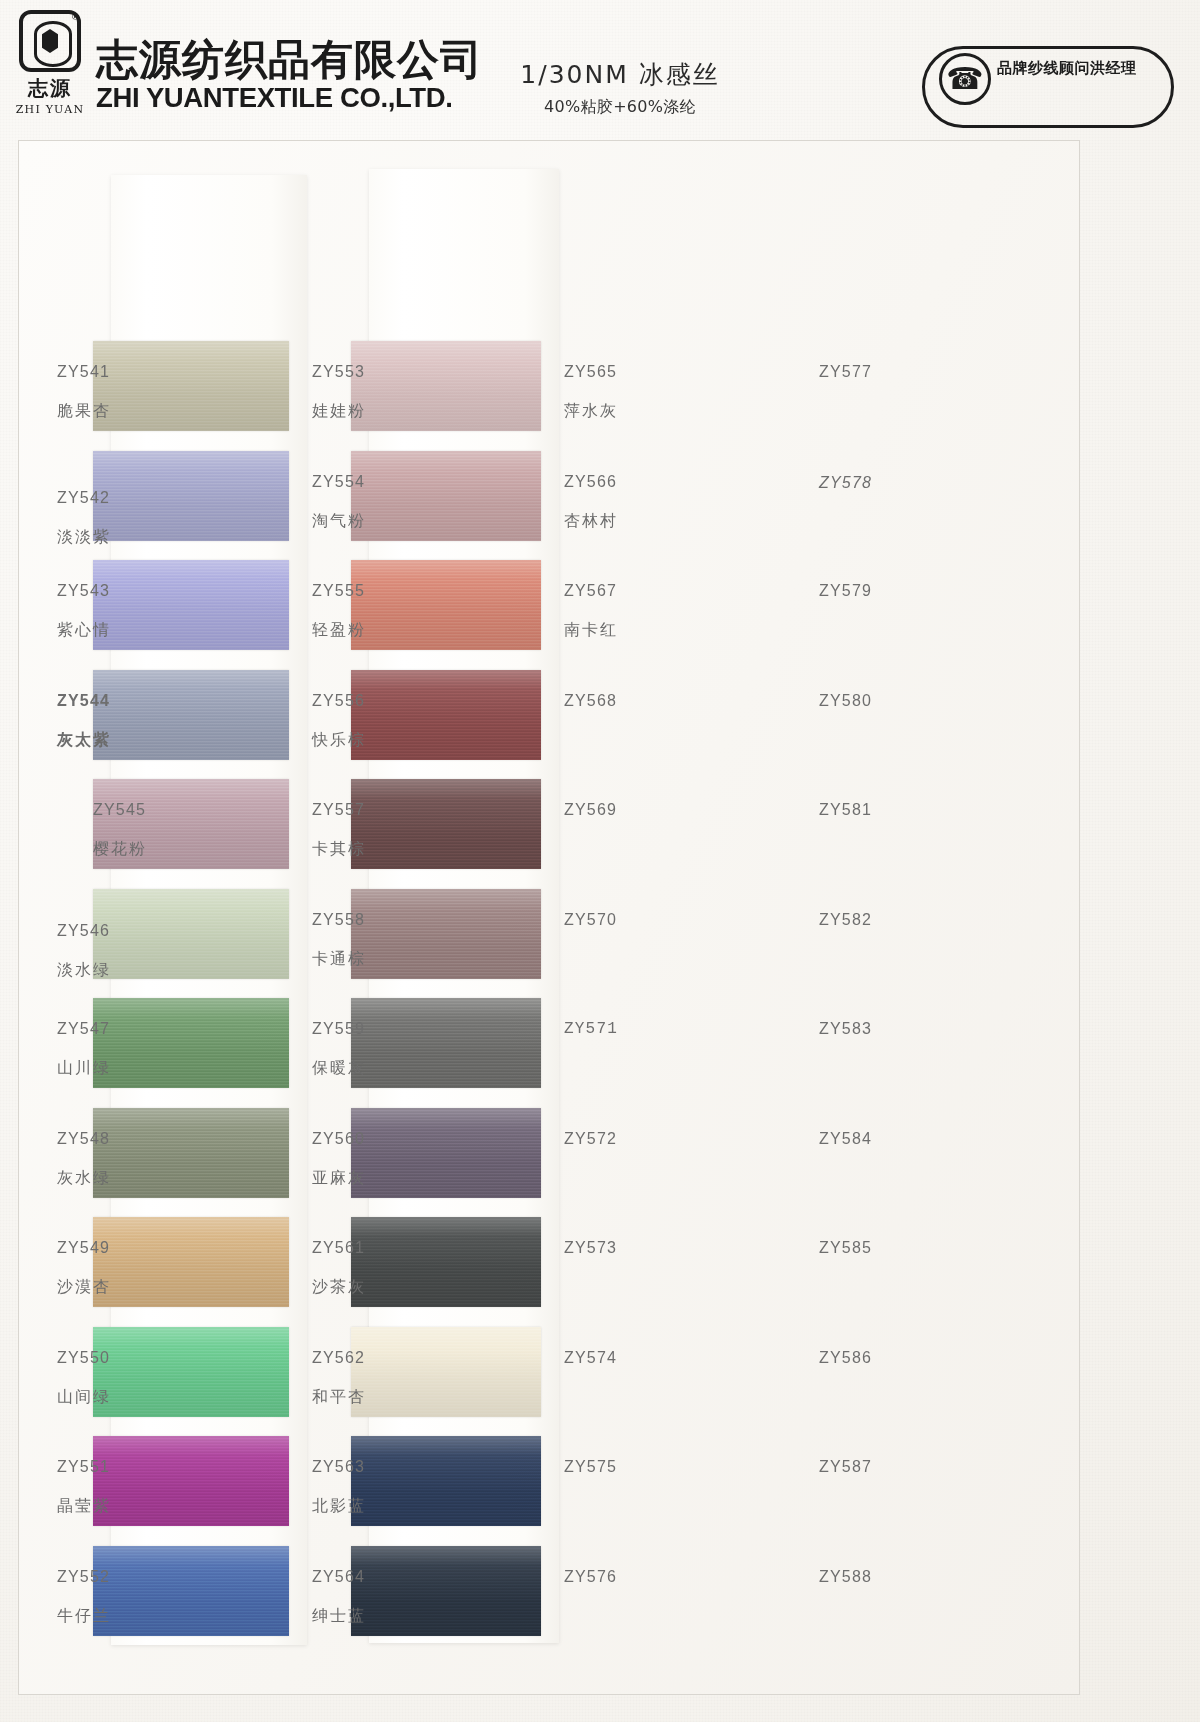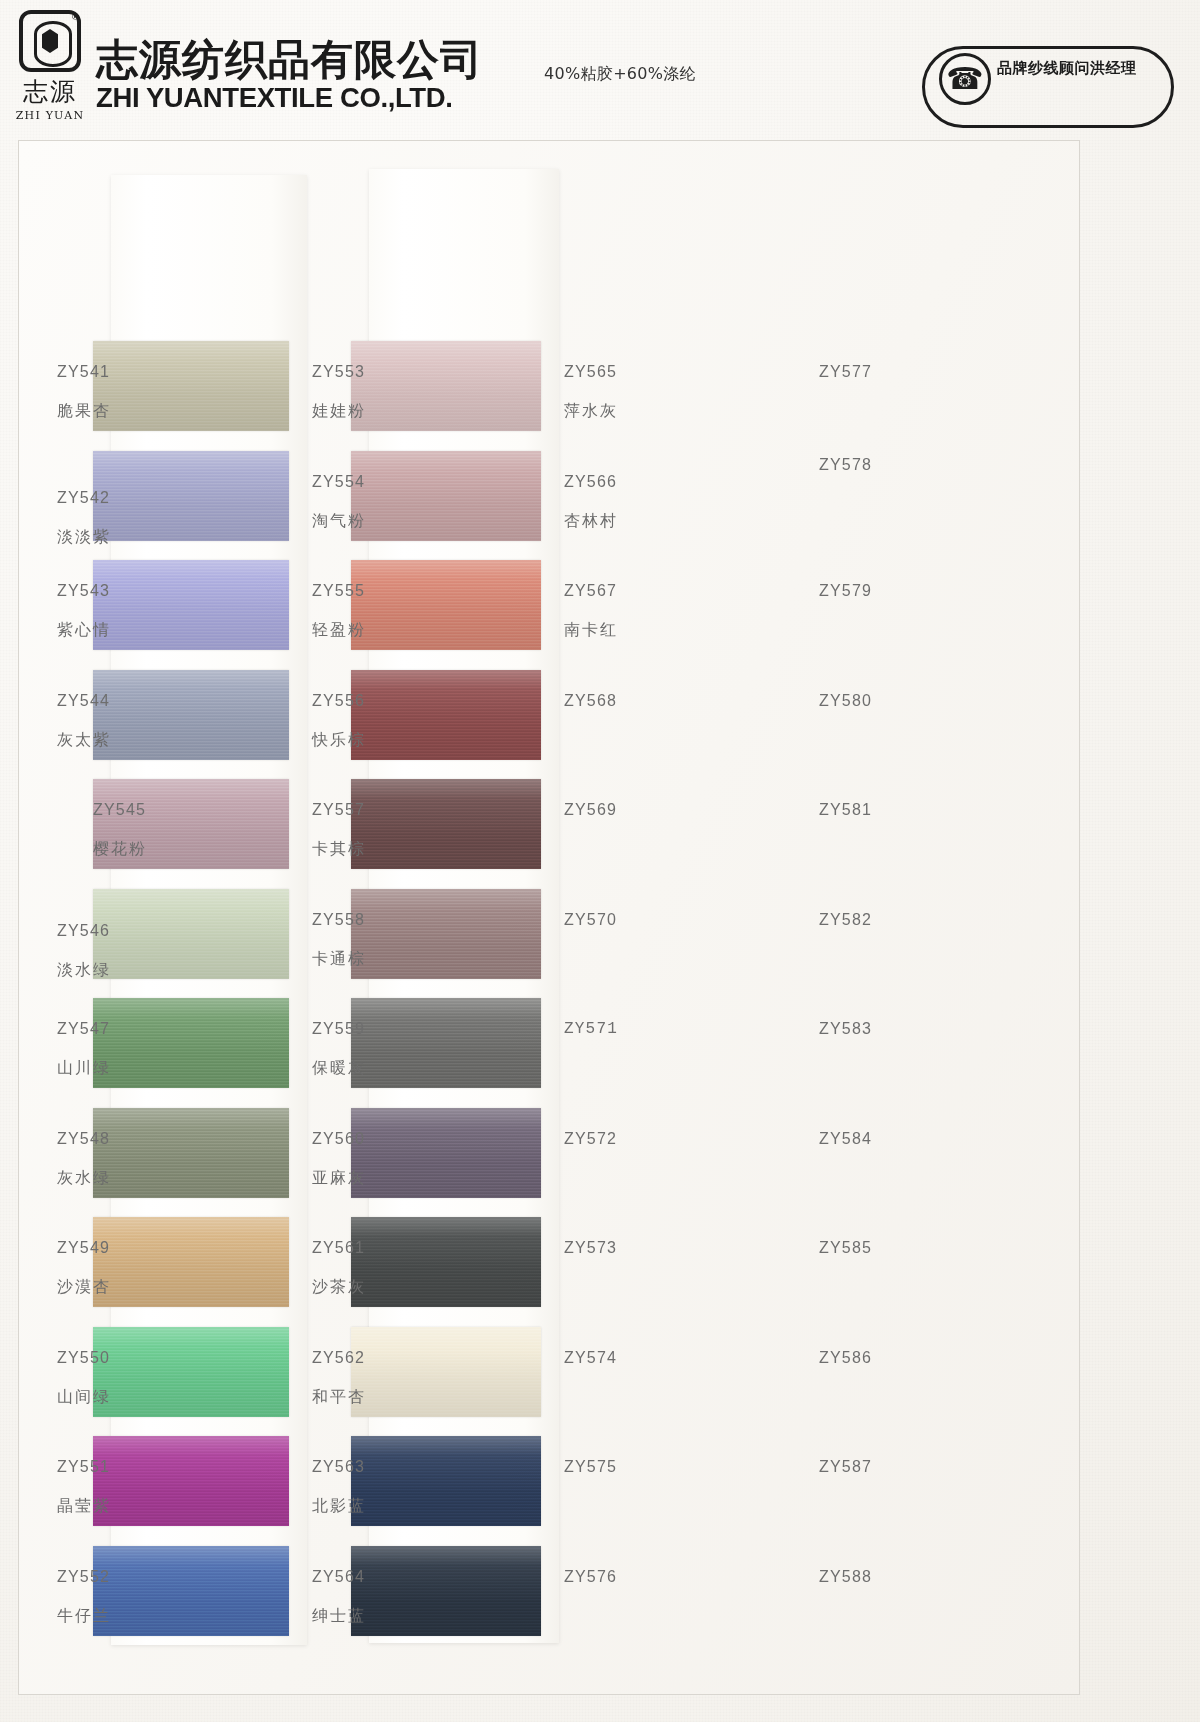--- a/index.html
+++ b/index.html
@@ -49,22 +49,22 @@
     content: ""; position: absolute; left: 19px; top: 15px;
     width: 16px; height: 24px;
     background: #1d1d1d;
     clip-path: polygon(50% 0%, 100% 22%, 100% 78%, 50% 100%, 0% 78%, 0% 22%);
   }
   .logo-reg {
     position: absolute; left: 58px; top: 2px;
     font-size: 9px; color: #1d1d1d; font-weight: bold;
   }
   .logo-cn {
-    margin-top: 3px; font-size: 25px; letter-spacing: 2px;
-    color: #1d1d1d; font-weight: normal;
+    margin-top: 3px; font-size: 20px; letter-spacing: 2px;
+    color: #1d1d1d; font-weight: bold;
     font-family: "DejaVu Serif", "Liberation Serif", serif;
   }
   .logo-py {
     margin-top: 1px; font-size: 11px; letter-spacing: 1.2px;
     color: #1d1d1d;
     font-family: "DejaVu Serif", "Liberation Serif", serif;
   }
   #brand-block {
     position: absolute; left: 96px; top: 38px;
   }
@@ -185,20 +185,21 @@
       <div class="logo-cn">志源</div>
       <div class="logo-py">ZHI YUAN</div>
     </div>
 
     <div id="brand-block">
       <div class="brand-cn">志源纺织品有限公司</div>
       <div class="brand-en">ZHI YUANTEXTILE CO.,LTD.</div>
     </div>
 
     <div id="spec-block">
+      <div class="spec-main">1/30NM 冰感丝</div>
       <div class="spec-sub">40%粘胶+60%涤纶</div>
     </div>
 
     <div id="contact-badge">
       <div class="phone-circle">
           <span>☎</span>
         </div>
       <div class="badge-tag">品牌纱线顾问洪经理</div>
     </div>
   </div>
@@ -310,21 +311,21 @@
           <span class="name">脆果杏</span>
         </div>
         <div class="label" style="left: 38px; top: 331.5px; margin-top: 16px;">
           <span class="code">ZY542</span>
           <span class="name">淡淡紫</span>
         </div>
         <div class="label" style="left: 38px; top: 441px;">
           <span class="code">ZY543</span>
           <span class="name">紫心情</span>
         </div>
-        <div class="label" style="left: 38px; top: 550.5px;">
+        <div class="label" style="left: 38px; top: 550.5px; font-weight: bold;">
           <span class="code">ZY544</span>
           <span class="name">灰太紫</span>
         </div>
         <div class="label" style="left: 38px; top: 660px; margin-left: 36px;">
           <span class="code">ZY545</span>
           <span class="name">樱花粉</span>
         </div>
         <div class="label" style="left: 38px; top: 781px;">
           <span class="code">ZY546</span>
           <span class="name">淡水绿</span>
@@ -436,21 +437,21 @@
         </div>
         <div class="label code-only" style="left: 545px; top: 1317px;">
           <span class="code">ZY575</span>
         </div>
         <div class="label code-only" style="left: 545px; top: 1426.5px;">
           <span class="code">ZY576</span>
         </div>
         <div class="label code-only" style="left: 800px; top: 222px;">
           <span class="code">ZY577</span>
         </div>
-        <div class="label code-only" style="left: 800px; top: 315px;">
+        <div class="label code-only" style="left: 800px; top: 333px; font-style: italic;">
           <span class="code">ZY578</span>
         </div>
         <div class="label code-only" style="left: 800px; top: 441px;">
           <span class="code">ZY579</span>
         </div>
         <div class="label code-only" style="left: 800px; top: 550.5px;">
           <span class="code">ZY580</span>
         </div>
         <div class="label code-only" style="left: 800px; top: 660px;">
           <span class="code">ZY581</span>

